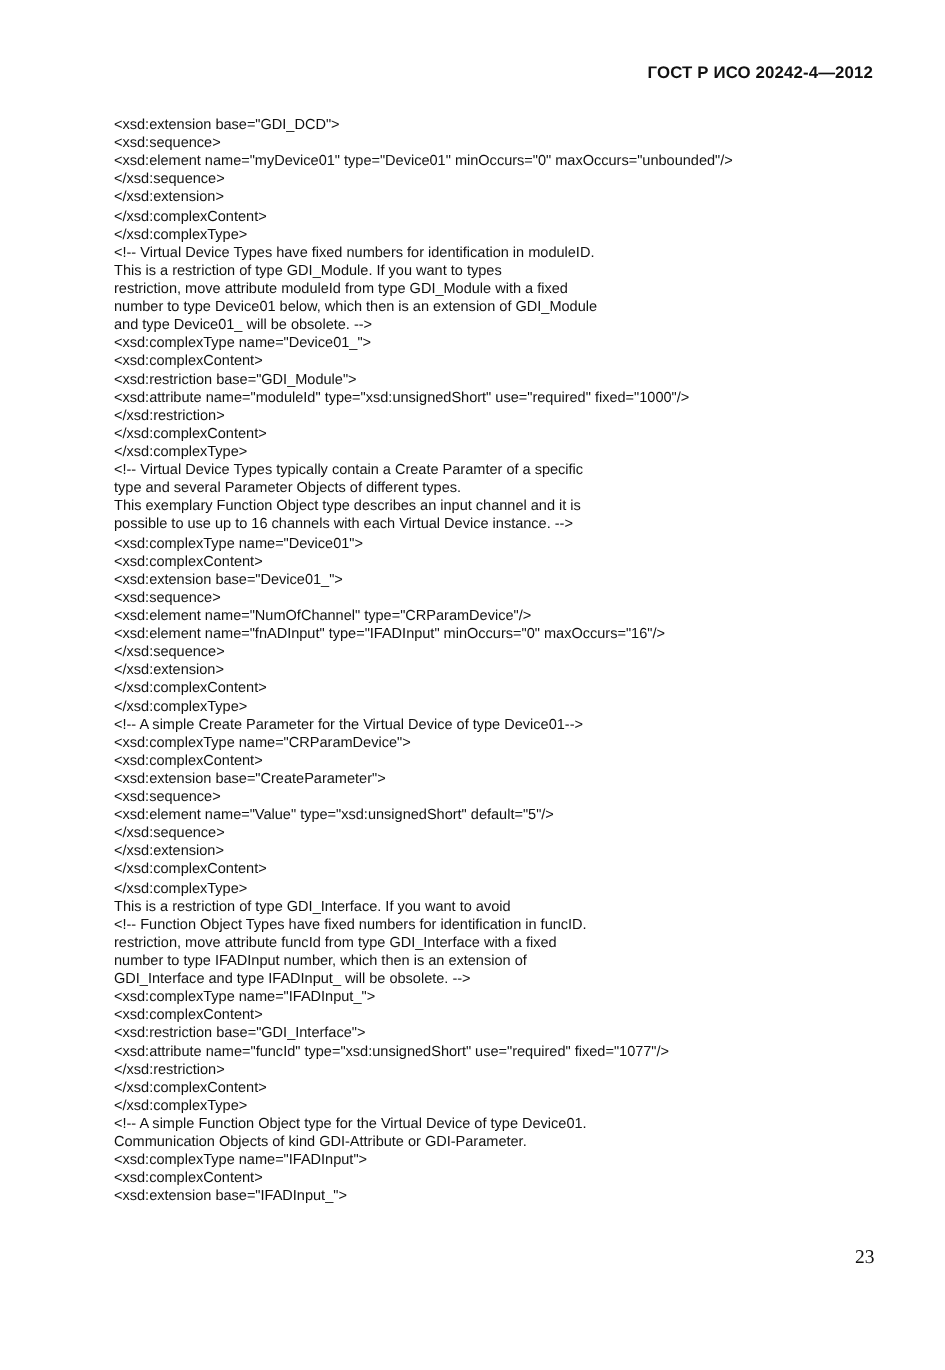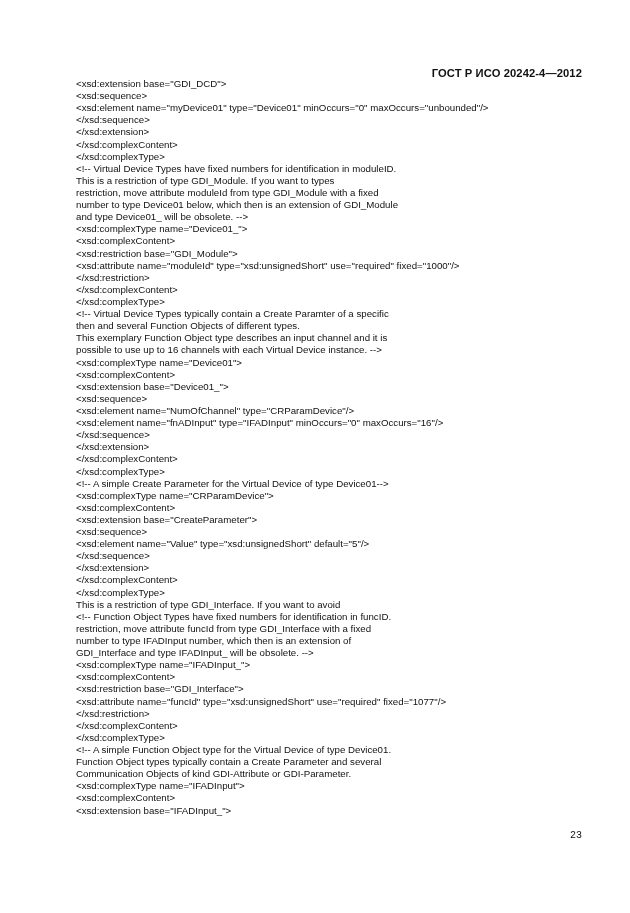--- a/index.html
+++ b/index.html
@@ -10,21 +10,21 @@
     body {
       width: 630px;
       height: 913px;
       position: relative;
       overflow: hidden;
       font-family: "Liberation Sans", sans-serif;
       color: #111111;
     }
     .page-header {
       position: absolute;
-      top: 67px;
+      top: 43px;
       right: 48px;
       font-family: "Liberation Sans", sans-serif;
       font-weight: bold;
       font-size: 11.2px;
       letter-spacing: 0.1px;
       color: #111111;
       white-space: nowrap;
     }
     .code-block {
       position: absolute;
@@ -40,22 +40,22 @@
       font-size: 9.7px;
       line-height: 12.12px;
       height: 12.12px;
       white-space: pre;
       color: #111111;
     }
     .page-number {
       position: absolute;
       top: 830px;
       left: 570px;
-      font-family: Liberation Mono, monospace;
-      font-size: 10px;
+      font-family: Liberation Serif, serif;
+      font-size: 13px;
       color: #111111;
     }
   </style>
 </head>
 <body>
 
 <div class="page-header">ГОСТ Р ИСО 20242-4—2012</div>
 
 <ul class="code-block" id="code-block">
     <li class="code-line">&lt;xsd:extension base="GDI_DCD"&gt;</li>
@@ -71,21 +71,21 @@
     <li class="code-line">number to type Device01 below, which then is an extension of GDI_Module</li>
     <li class="code-line">and type Device01_ will be obsolete. --&gt;</li>
     <li class="code-line">&lt;xsd:complexType name="Device01_"&gt;</li>
     <li class="code-line">&lt;xsd:complexContent&gt;</li>
     <li class="code-line">&lt;xsd:restriction base="GDI_Module"&gt;</li>
     <li class="code-line">&lt;xsd:attribute name="moduleId" type="xsd:unsignedShort" use="required" fixed="1000"/&gt;</li>
     <li class="code-line">&lt;/xsd:restriction&gt;</li>
     <li class="code-line">&lt;/xsd:complexContent&gt;</li>
     <li class="code-line">&lt;/xsd:complexType&gt;</li>
     <li class="code-line">&lt;!-- Virtual Device Types typically contain a Create Paramter of a specific</li>
-    <li class="code-line">then and several Function Objects of different types.</li>
+    <li class="code-line">type and several Parameter Objects of different types.</li>
     <li class="code-line">This exemplary Function Object type describes an input channel and it is</li>
     <li class="code-line">possible to use up to 16 channels with each Virtual Device instance. --&gt;</li>
     <li class="code-line">&lt;xsd:complexType name="Device01"&gt;</li>
     <li class="code-line">&lt;xsd:complexContent&gt;</li>
     <li class="code-line">&lt;xsd:extension base="Device01_"&gt;</li>
     <li class="code-line">&lt;xsd:sequence&gt;</li>
     <li class="code-line">&lt;xsd:element name="NumOfChannel" type="CRParamDevice"/&gt;</li>
     <li class="code-line">&lt;xsd:element name="fnADInput" type="IFADInput" minOccurs="0" maxOccurs="16"/&gt;</li>
     <li class="code-line">&lt;/xsd:sequence&gt;</li>
     <li class="code-line">&lt;/xsd:extension&gt;</li>
@@ -107,20 +107,19 @@
     <li class="code-line">number to type IFADInput number, which then is an extension of</li>
     <li class="code-line">GDI_Interface and type IFADInput_ will be obsolete. --&gt;</li>
     <li class="code-line">&lt;xsd:complexType name="IFADInput_"&gt;</li>
     <li class="code-line">&lt;xsd:complexContent&gt;</li>
     <li class="code-line">&lt;xsd:restriction base="GDI_Interface"&gt;</li>
     <li class="code-line">&lt;xsd:attribute name="funcId" type="xsd:unsignedShort" use="required" fixed="1077"/&gt;</li>
     <li class="code-line">&lt;/xsd:restriction&gt;</li>
     <li class="code-line">&lt;/xsd:complexContent&gt;</li>
     <li class="code-line">&lt;/xsd:complexType&gt;</li>
     <li class="code-line">&lt;!-- A simple Function Object type for the Virtual Device of type Device01.</li>
-    <li class="code-line">Function Object types typically contain a Create Parameter and several</li>
     <li class="code-line">Communication Objects of kind GDI-Attribute or GDI-Parameter.</li>
     <li class="code-line">&lt;xsd:complexType name="IFADInput"&gt;</li>
     <li class="code-line">&lt;xsd:complexContent&gt;</li>
     <li class="code-line">&lt;xsd:extension base="IFADInput_"&gt;</li>
   </ul>
 
 <div class="page-number">23</div>
 
 </body></html>

